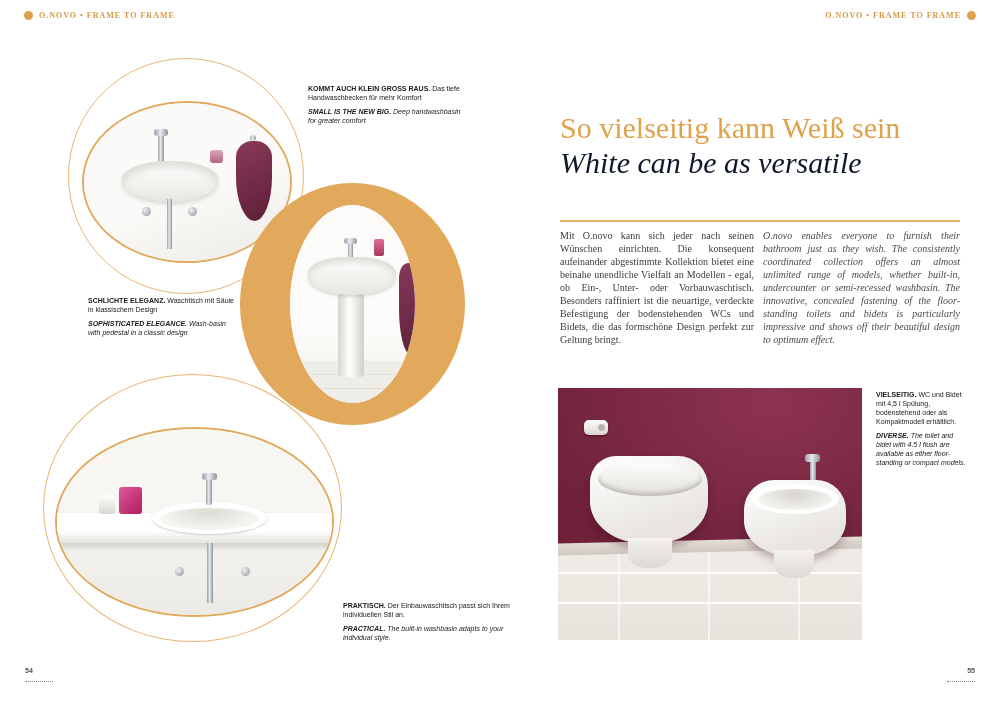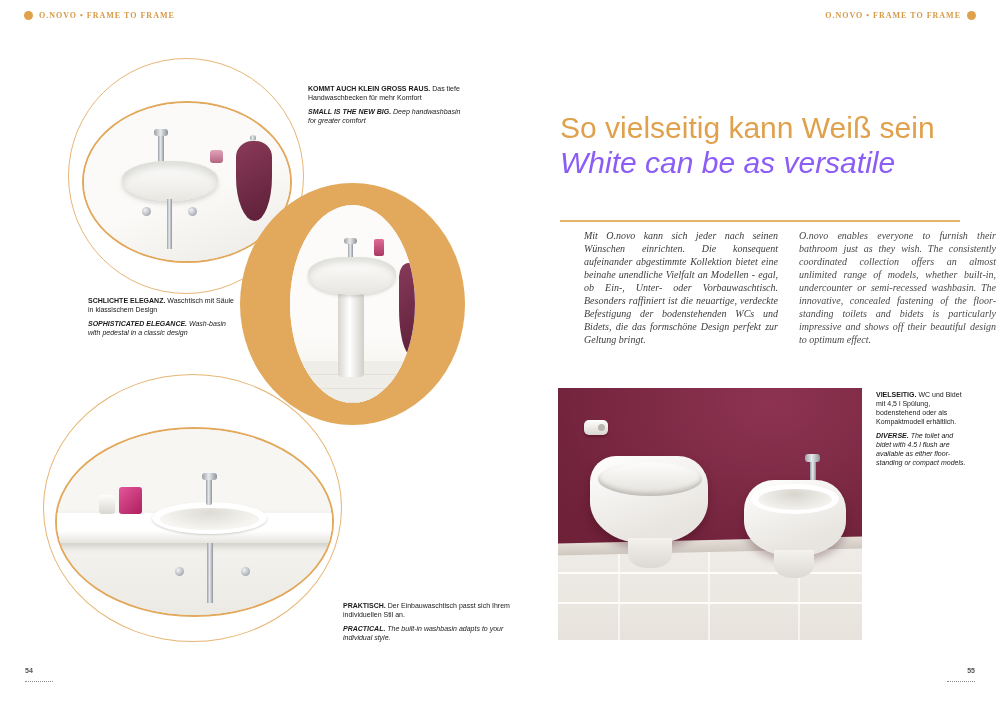--- a/index.html
+++ b/index.html
@@ -8,30 +8,30 @@
 
   
   .brand { position:absolute; top:11px; display:flex; align-items:center; gap:6px;
            color:#d59a47; font-family:"Liberation Serif", serif; font-size:8px; font-weight:bold;
            letter-spacing:1px; }
   .brand.left { left:24px; }
   .brand.right { right:24px; }
   .brand-dot { width:9px; height:9px; border-radius:50%; background:#dfa14b; }
 
   
-  .headline { position:absolute; left:560px; top:110px; width:405px; font-family:Liberation Sans, sans-serif; }
+  .headline { position:absolute; left:560px; top:110px; width:405px; font-family:Liberation Serif, serif; }
   .headline .de { color:#dfa14b; font-size:30px; line-height:35px; font-weight:normal; }
-  .headline .en { color:#8b5cf6; font-size:30px; line-height:35px; font-style:italic; }
+  .headline .en { color:#0f172a; font-size:30px; line-height:35px; font-style:italic; }
   .rule { position:absolute; left:560px; top:220px; width:400px; height:2px; background:#e6b36b; }
 
   
   .intro-col { position:absolute; top:229px; font-family:"Liberation Serif", serif; font-size:10px;
                line-height:13px; color:#3c3c3c; text-align:justify; }
-  .intro-de { left:584px; width:194px;font-style:italic; }
-  .intro-en { left:799px; width:197px; font-style:italic; color:#4a4a4a; }
+  .intro-de { left:560px; width:194px; }
+  .intro-en { left:763px; width:197px; font-style:italic; color:#4a4a4a; }
 
   
   .cap { position:absolute; font-size:7px; line-height:9px; color:#1a1a1a; }
   .cap p { margin-bottom:5px; }
   .cap .lead { font-weight:bold; }
   .cap .en { font-style:italic; }
   .cap .en .lead { font-weight:bold; }
   .cap-small { left:308px; top:84px; width:158px; }
   .cap-elegance { left:88px; top:296px; width:150px; }
   .cap-practical { left:343px; top:601px; width:168px; }

